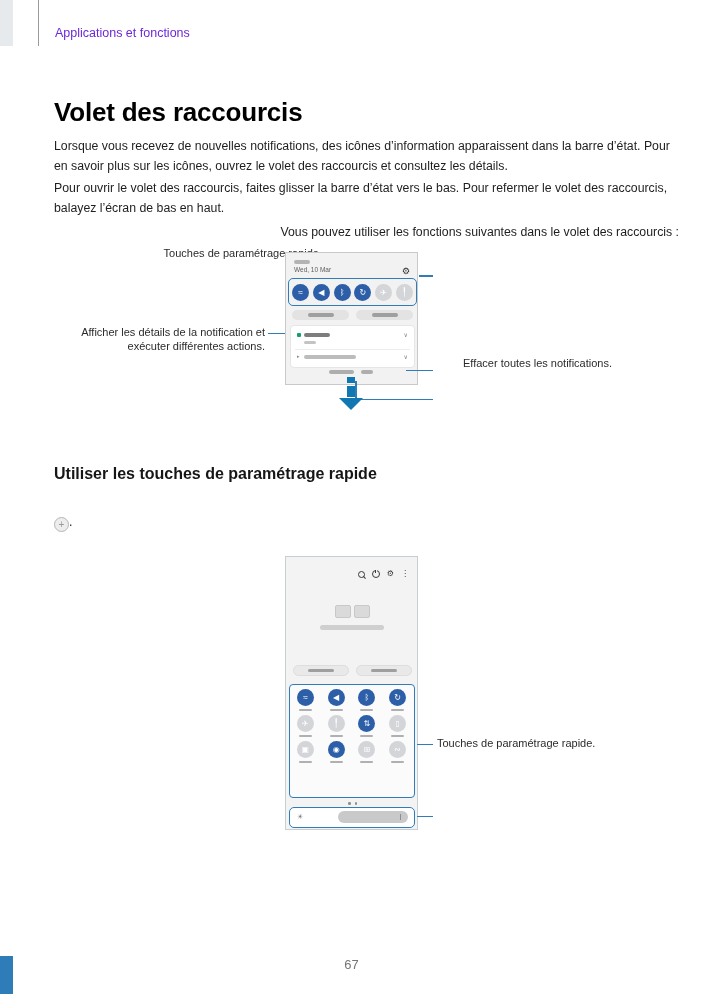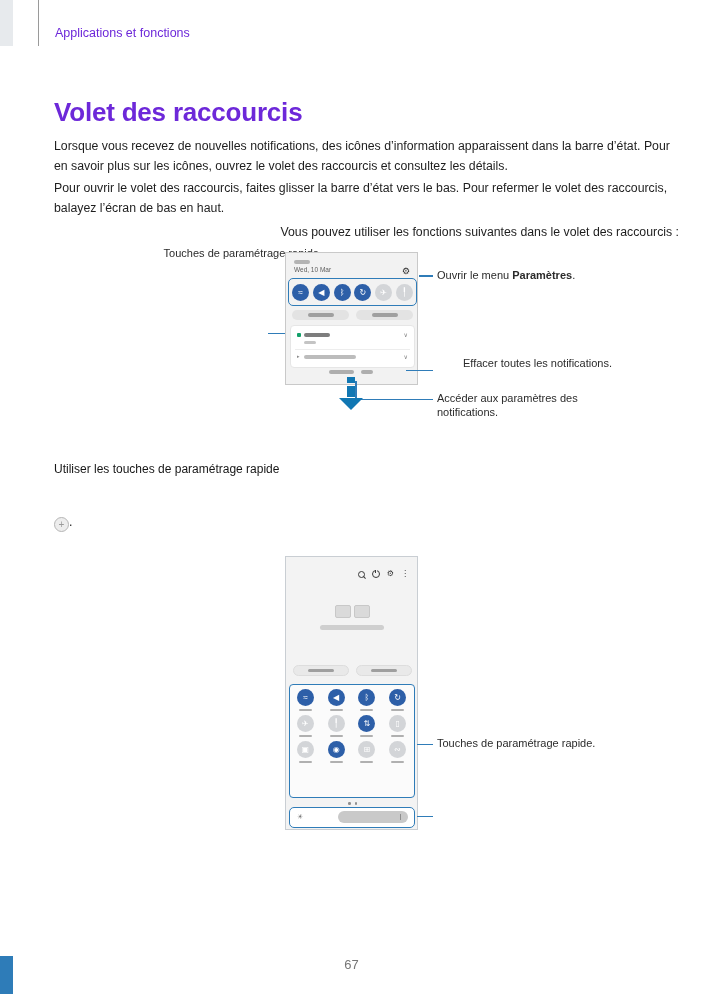--- a/index.html
+++ b/index.html
@@ -9,24 +9,24 @@
     overflow:hidden;
   }
   
   .edge-tab-top{position:absolute;left:0;top:0;width:13px;height:46px;background:#e7eaed;}
   .edge-tab-bottom{position:absolute;left:0;top:956px;width:13px;height:38px;background:#2e7cb8;}
   .chapter-rule{position:absolute;left:38px;top:0;width:1px;height:46px;background:#9a9a9a;}
   .chapter-header{position:absolute;left:55px;top:26px;font-size:12.5px;color:#6d28d9;}
   .page-number{position:absolute;left:0;top:957px;width:703px;text-align:center;font-size:13px;color:#767676;}
 
   
-  .doc-title{position:absolute;left:54px;top:80px;font-size:26px;font-weight:bold;color:#6d28d9;letter-spacing:-0.2px;}
+  .doc-title{position:absolute;left:54px;top:80px;font-size:26px;font-weight:bold;color:#000000;letter-spacing:-0.2px;}
   .para{position:absolute;left:54px;width:625px;font-size:12.3px;line-height:19.5px;color:#1e1e1e;}
   .p1{top:125px;} .p2{top:167px;} .p3{top:211px;text-align:right;}
-  .section-heading{position:absolute;left:54px;top:452px;font-size:12px;font-weight:normal;color:#161616;}
+  .section-heading{position:absolute;left:54px;top:452px;font-size:16px;font-weight:bold;color:#161616;}
   .p4{top:481px;}
   .plus-inline{display:inline-flex;align-items:center;justify-content:center;width:13px;height:13px;border:1px solid #b5b5b5;
     border-radius:50%;background:#ededed;color:#9a9a9a;font-size:10px;line-height:10px;vertical-align:-2px;}
 
   
   .figure{position:absolute;left:0;width:703px;}
   .fig1{top:245px;height:195px;}
   .fig2{top:555px;height:295px;}
 
   .callout{position:absolute;font-size:11px;line-height:13.5px;color:#2b2b2b;}
@@ -100,20 +100,24 @@
 <p class="para p1">Lorsque vous recevez de nouvelles notifications, des icônes d’information apparaissent dans la barre d’état. Pour en savoir plus sur les icônes, ouvrez le volet des raccourcis et consultez les détails.</p>
 <p class="para p2">Pour ouvrir le volet des raccourcis, faites glisser la barre d’état vers le bas. Pour refermer le volet des raccourcis, balayez l’écran de bas en haut.</p>
 <p class="para p3">Vous pouvez utiliser les fonctions suivantes dans le volet des raccourcis :</p>
 
 <div class="figure fig1">
 
   <div class="callout right-align" style="left:60px;top:2px;width:262px;">Touches de paramétrage rapide.</div>
   <div class="cline h" style="left:326px;top:7.5px;width:24px;"></div>
   <div class="cline v" style="left:348.5px;top:7.5px;height:27px;"></div>
 
+  <div class="callout right-align" style="left:20px;top:81px;width:245px;">
+    <span>Afficher les détails de la notification et</span><br>
+    <span>exécuter différentes actions.</span>
+  </div>
   <div class="cline h" style="left:268px;top:87.5px;width:24px;"></div>
 
   <div class="panel1">
     <div class="time-bar"></div>
     <div class="date-blur">Wed, 10 Mar</div>
     <div class="gear1">⚙</div>
     <div class="tg-row" id="f1-toggles">
         <div class="tg on">
           <span>≈</span>
         </div>
@@ -151,33 +155,26 @@
       <div class="n-title2"></div>
       <div class="n-chev chev2">∨</div>
     </div>
     <div class="b-settings"></div>
     <div class="b-clear"></div>
   </div>
 
   <div class="hl-box" style="left:288px;top:33px;width:127px;height:26px;"></div>
 
   <div class="cline h" style="left:419px;top:30px;width:14px;"></div>
-  <div class="callout" style="left:437px;top:24px;width:240px;">
-    <span>Ouvrir le menu </span><b>Paramètres</b><span>.</span>
-  </div>
 
   <div class="cline h" style="left:406px;top:124.5px;width:27px;"></div>
   <div class="callout" style="left:437px;top:112px;width:240px;margin-left:26px;">Effacer toutes les notifications.</div>
 
   <div class="cline v" style="left:355px;top:136px;height:19px;"></div>
   <div class="cline h" style="left:355px;top:153.5px;width:78px;"></div>
-  <div class="callout" style="left:437px;top:147px;width:240px;">
-    <span>Accéder aux paramètres des</span><br>
-    <span>notifications.</span>
-  </div>
 
   <div class="arrow">
     <div class="arr-seg s1"></div>
     <div class="arr-seg s2"></div>
     <div class="arr-head"></div>
   </div>
 </div>
 
 <h2 class="section-heading">Utiliser les touches de paramétrage rapide</h2>
 <p class="para p4">

